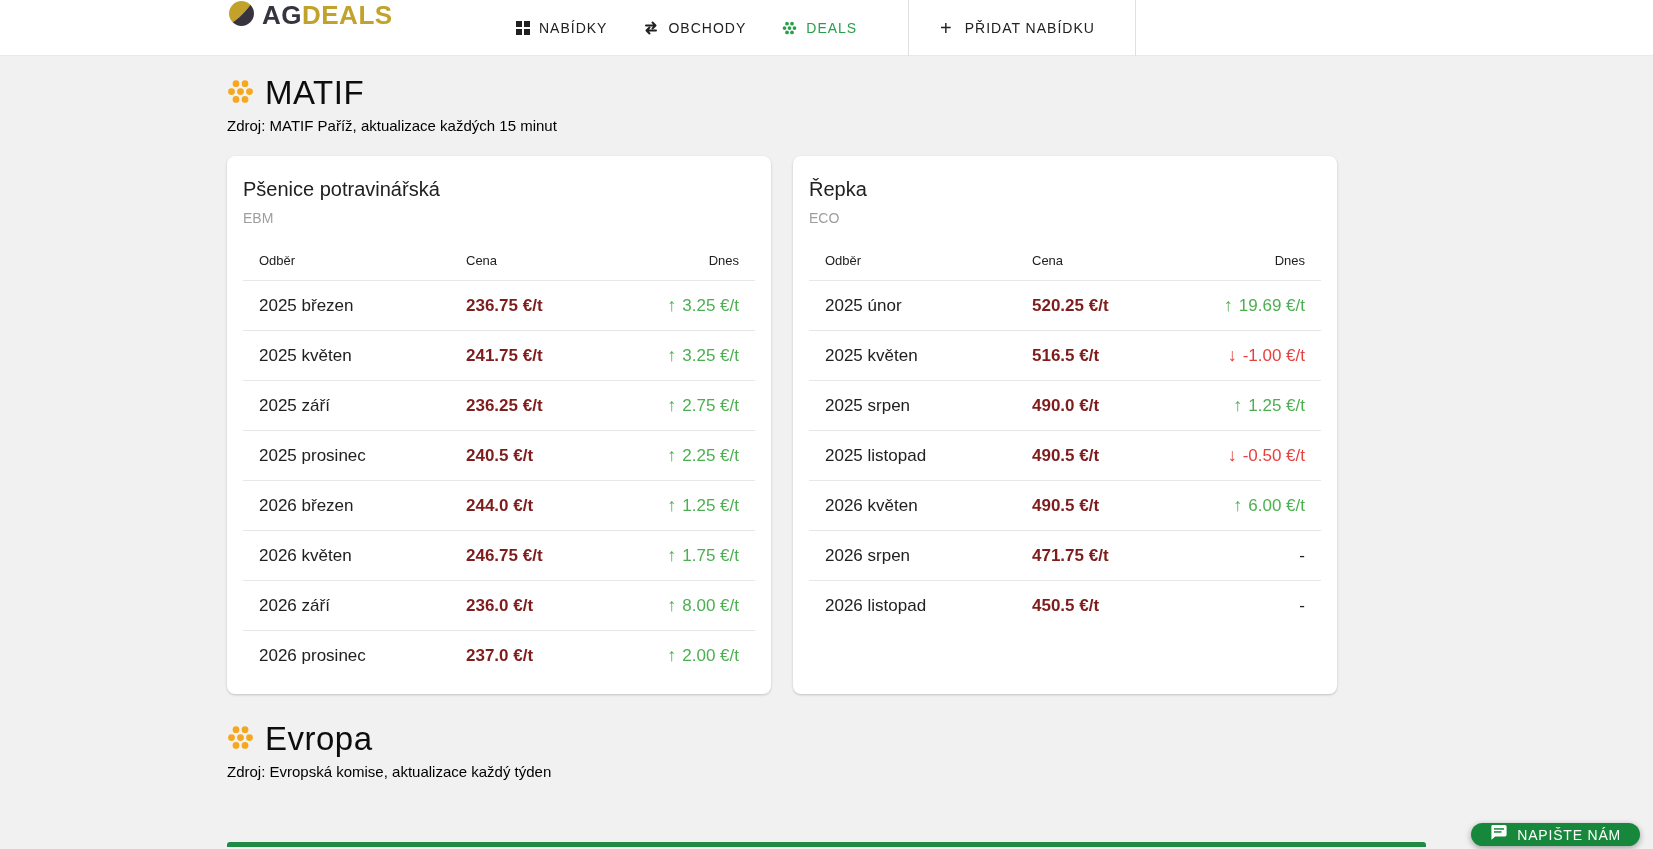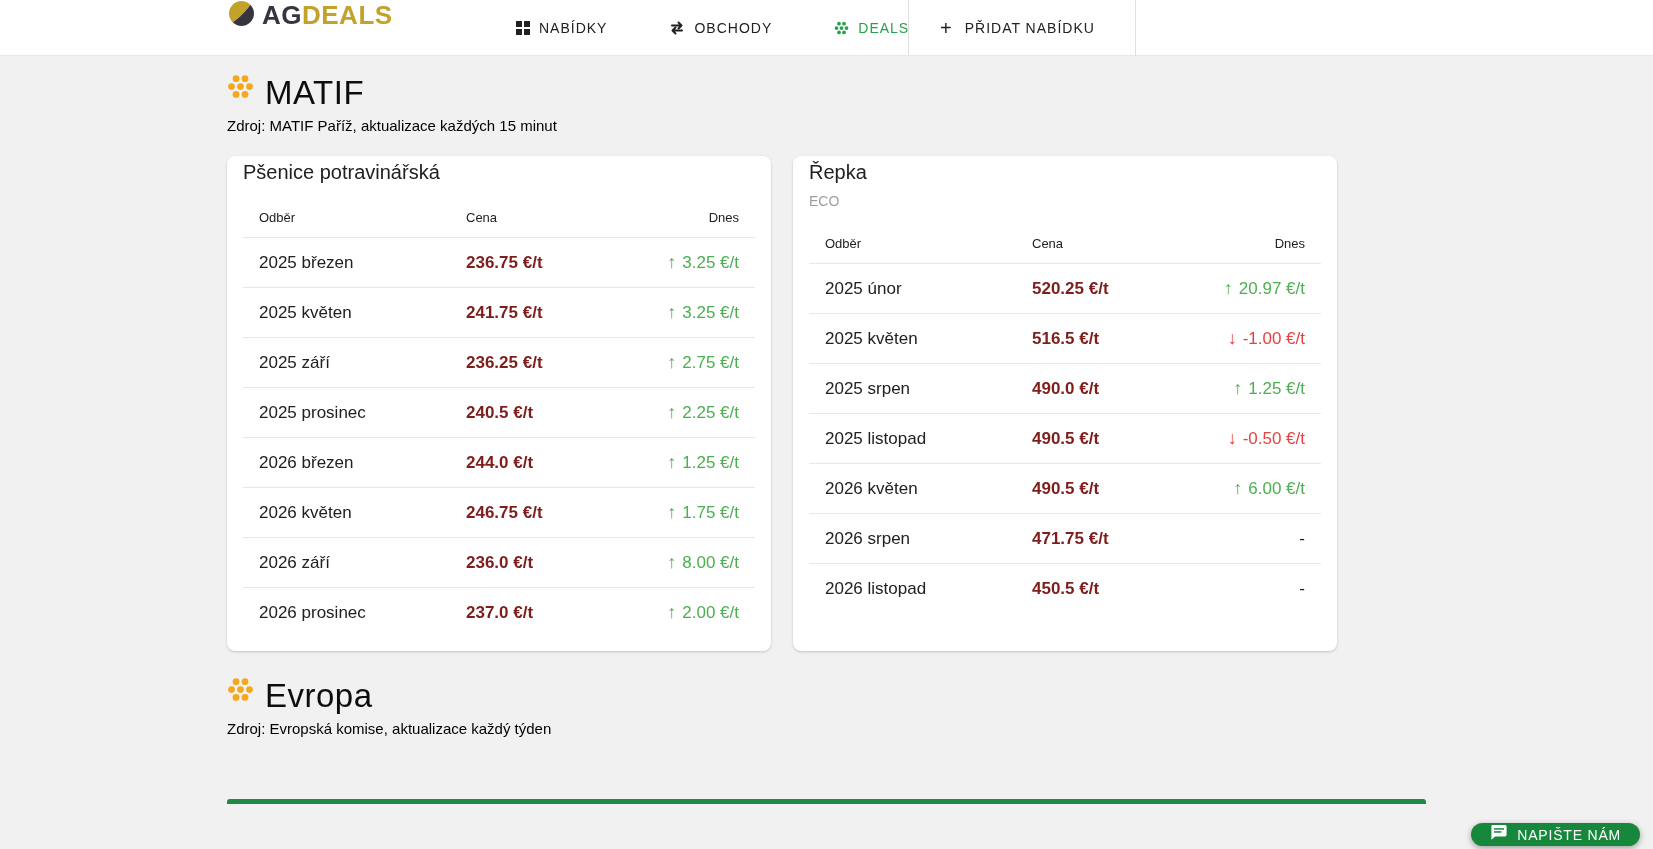--- a/index.html
+++ b/index.html
@@ -12,43 +12,43 @@
   
   .topbar {
     position:relative; height:56px; background:#ffffff;
     border-bottom:1px solid #e9e9e9;
   }
   .logo { position:absolute; left:228px; top:0; height:56px; display:flex; align-items:flex-start; gap:7px; cursor:pointer; }
   .logo-text { font-size:26px; font-weight:800; letter-spacing:0.5px; }
   .logo-text .lg-ag { color:#37343F; }
   .logo-text .lg-deals { color:#C2A22B; }
 
-  .mainnav { position:absolute; left:516px; top:0; height:56px; display:flex; align-items:center; gap:62px; }
+  .mainnav { position:absolute; left:516px; top:0; height:56px; display:flex; align-items:center; gap:36px; }
   .nav-item { display:flex; align-items:center; gap:9px; height:56px; cursor:pointer;
               font-size:14px; font-weight:500; letter-spacing:1px; color:#212121; }
   .nav-item svg { display:block; }
   .nav-item.active { color:#27A04B; }
 
   .v-divider { position:absolute; top:0; width:1px; height:56px; background:#e0e0e0; }
   .add-offer { position:absolute; left:940px; top:0; height:56px; display:flex; align-items:center; gap:12px;
                cursor:pointer; font-size:14px; font-weight:500; letter-spacing:1px; color:#212121; }
   .plus { font-size:20px; font-weight:400; line-height:1; color:#212121; }
 
   
   .container { margin-left:227px; width:1199px; }
 
-  .section-head { display:flex; align-items:flex-start; gap:11px; margin-top:18px; }
+  .section-head { display:flex; align-items:center; gap:11px; margin-top:18px; }
   .section-title { font-size:33px; font-weight:400; color:#0d0d0d; letter-spacing:0.5px; }
   .section-source { margin-top:5px; font-size:15px; color:#000; }
 
   .cards { display:flex; gap:22px; margin-top:22px; }
   .card {
     width:544px; background:#fff; border-radius:8px;
     box-shadow:0 1px 3px rgba(0,0,0,0.12), 0 1px 2px rgba(0,0,0,0.08);
-    padding:4px 16px 14px 16px;
+    padding:21px 16px 14px 16px;
   }
   .card-title { font-size:20px; font-weight:400; color:#212121; line-height:24px; }
   .card-code  { margin-top:9px; font-size:14px; color:#9e9e9e; line-height:17px; }
 
   table.quotes { width:100%; border-collapse:collapse; margin-top:18px; }
   table.quotes col.c1 { width:207px; }
   table.quotes col.c2 { width:190px; }
   table.quotes th {
     font-size:13px; font-weight:400; color:#212121; text-align:left;
     padding:8px 16px 12px 16px;
@@ -154,20 +154,21 @@
       </svg>
     </span>
     <h1 class="section-title">MATIF</h1>
   </div>
   <div class="section-source">Zdroj: MATIF Paříž, aktualizace každých 15 minut</div>
 
   <div class="cards">
 
     <section class="card">
       <h2 class="card-title">Pšenice potravinářská</h2>
+      <div class="card-code">EBM</div>
       <table class="quotes">
         <colgroup>
             <col class="c1">
             <col class="c2">
             <col>
           </colgroup>
         <thead>
           <tr>
             <th>Odběr</th>
             <th>Cena</th>
@@ -232,21 +233,21 @@
           <tr>
             <th>Odběr</th>
             <th>Cena</th>
             <th class="h-today">Dnes</th>
           </tr>
         </thead>
         <tbody>
             <tr>
     <td class="c-delivery"><span>2025 únor</span></td>
     <td class="c-price"><span>520.25 €/t</span></td>
-    <td class="c-change up"><span class="arrow">↑</span><span>20.97 €/t</span></td>
+    <td class="c-change up"><span class="arrow">↑</span><span>19.69 €/t</span></td>
   </tr>
             <tr>
     <td class="c-delivery"><span>2025 květen</span></td>
     <td class="c-price"><span>516.5 €/t</span></td>
     <td class="c-change down"><span class="arrow">↓</span><span>-1.00 €/t</span></td>
   </tr>
             <tr>
     <td class="c-delivery"><span>2025 srpen</span></td>
     <td class="c-price"><span>490.0 €/t</span></td>
     <td class="c-change up"><span class="arrow">↑</span><span>1.25 €/t</span></td>

